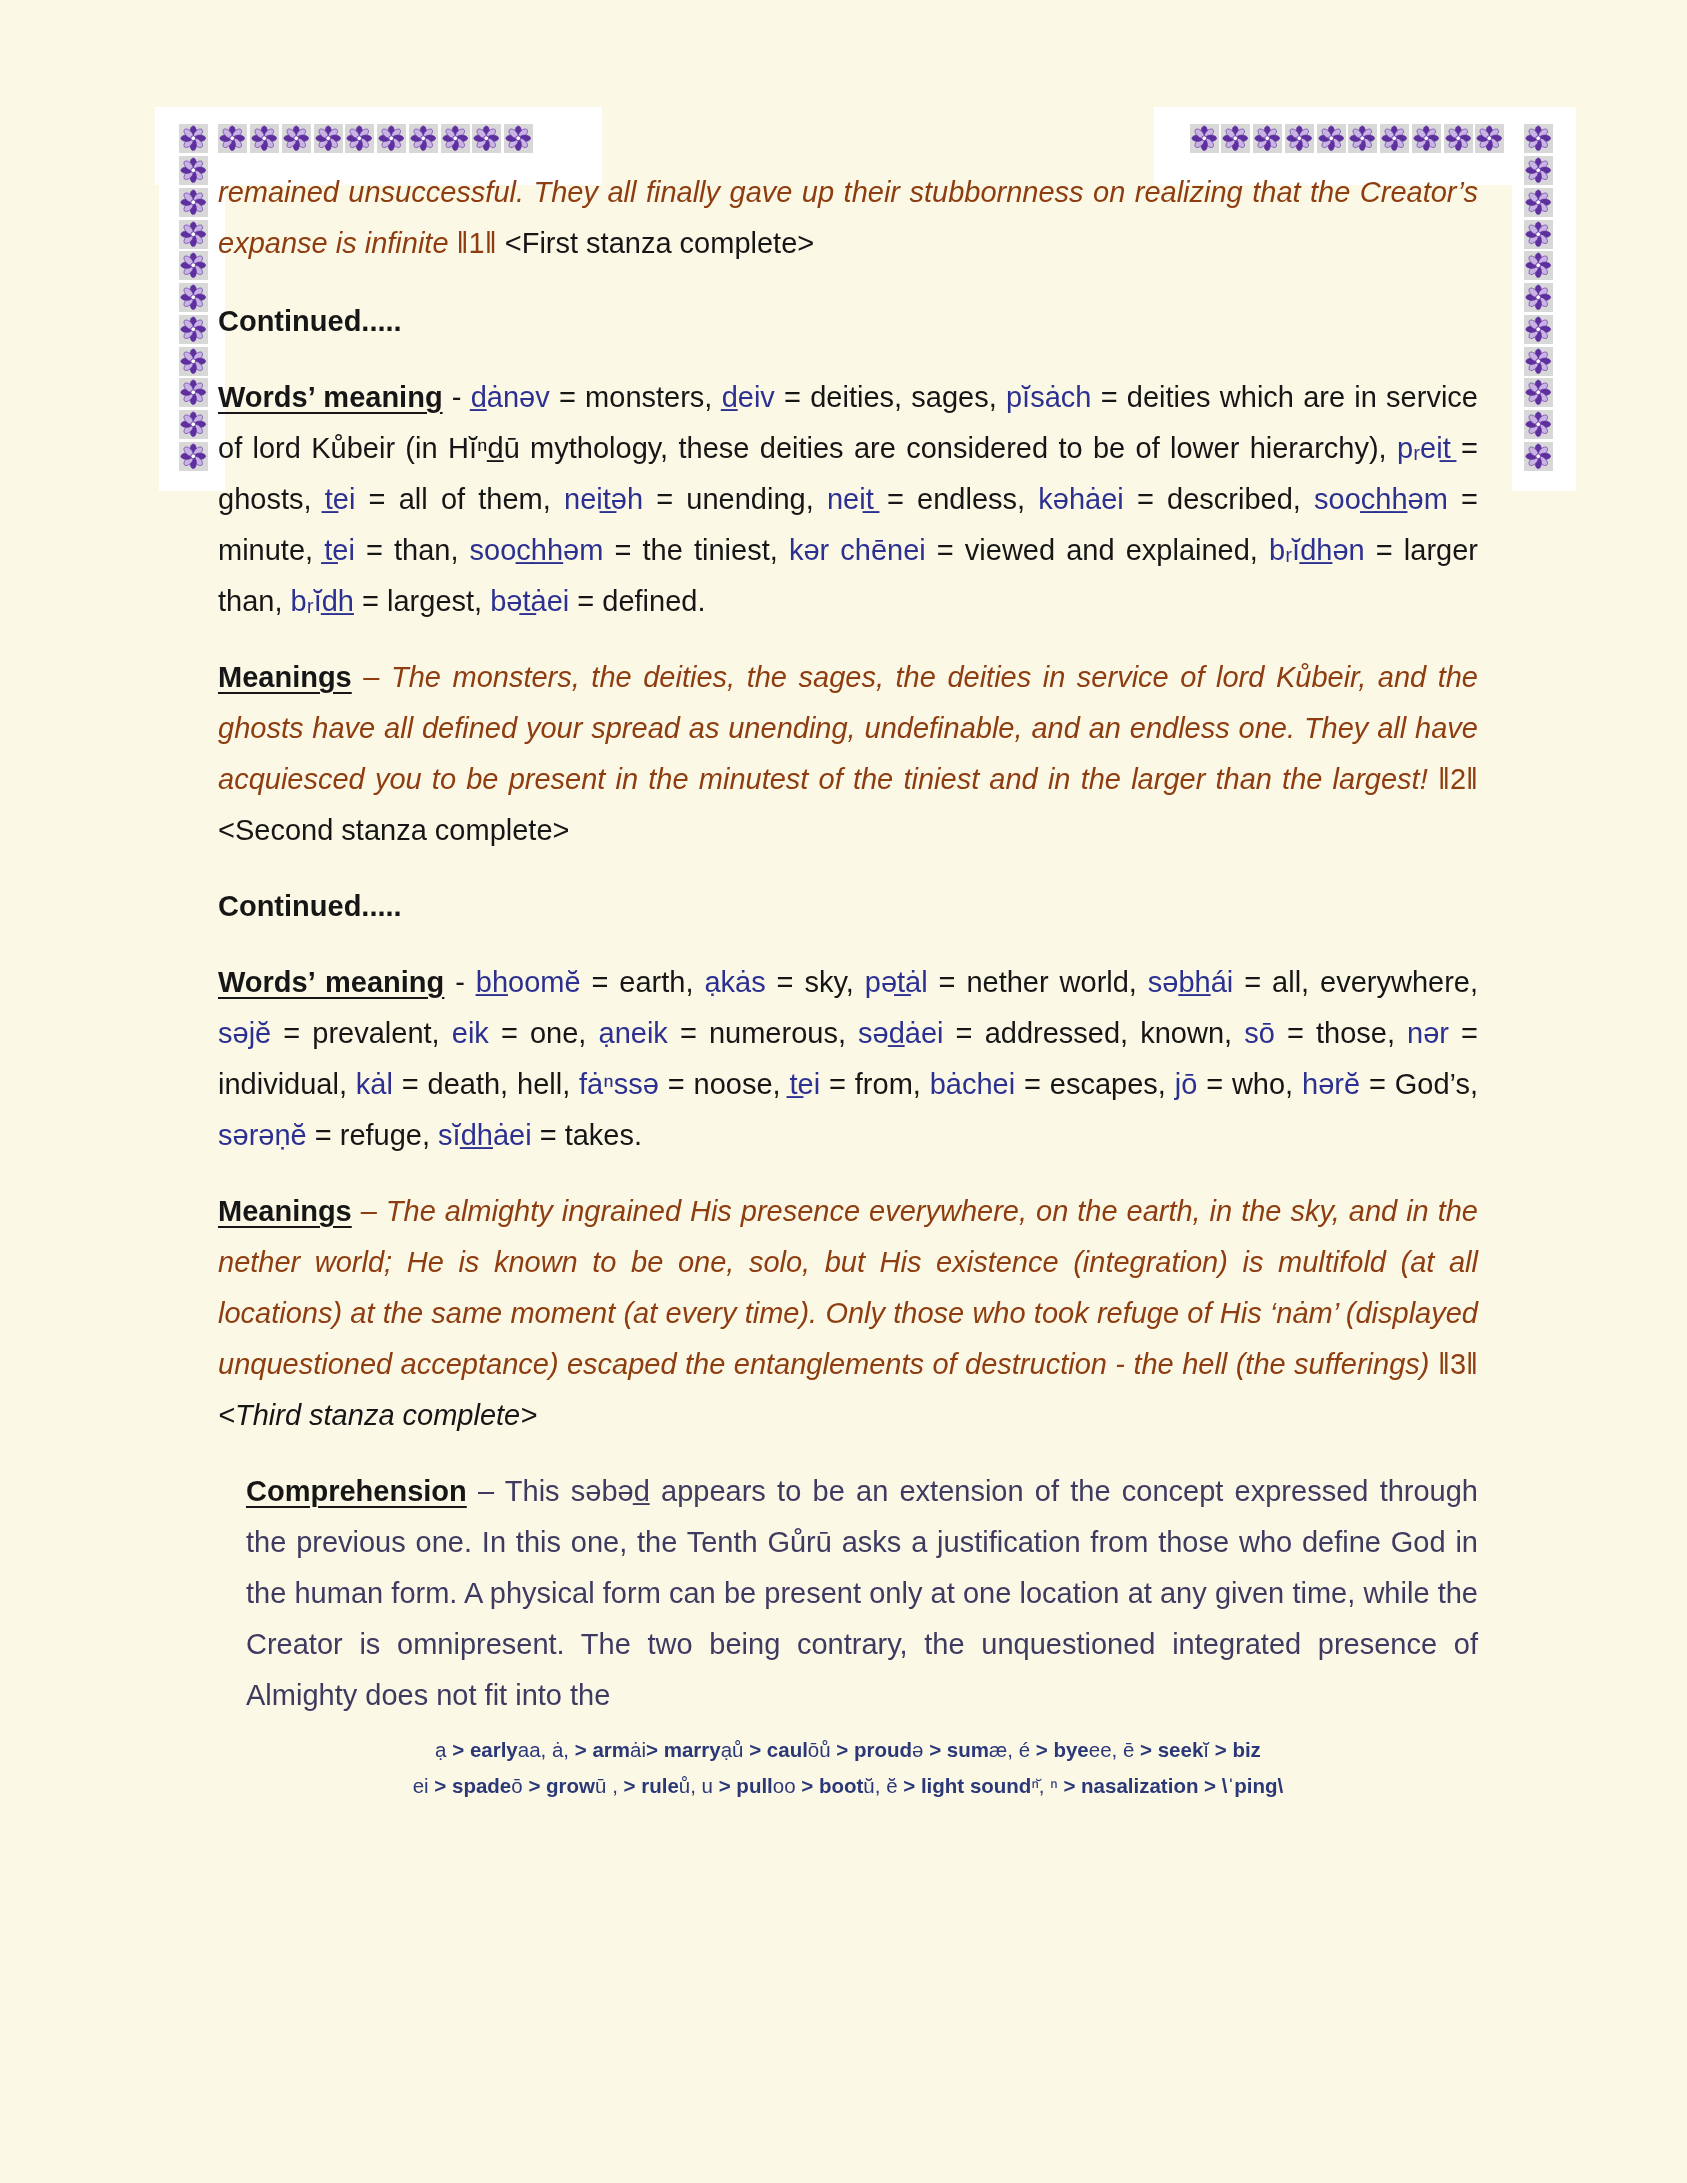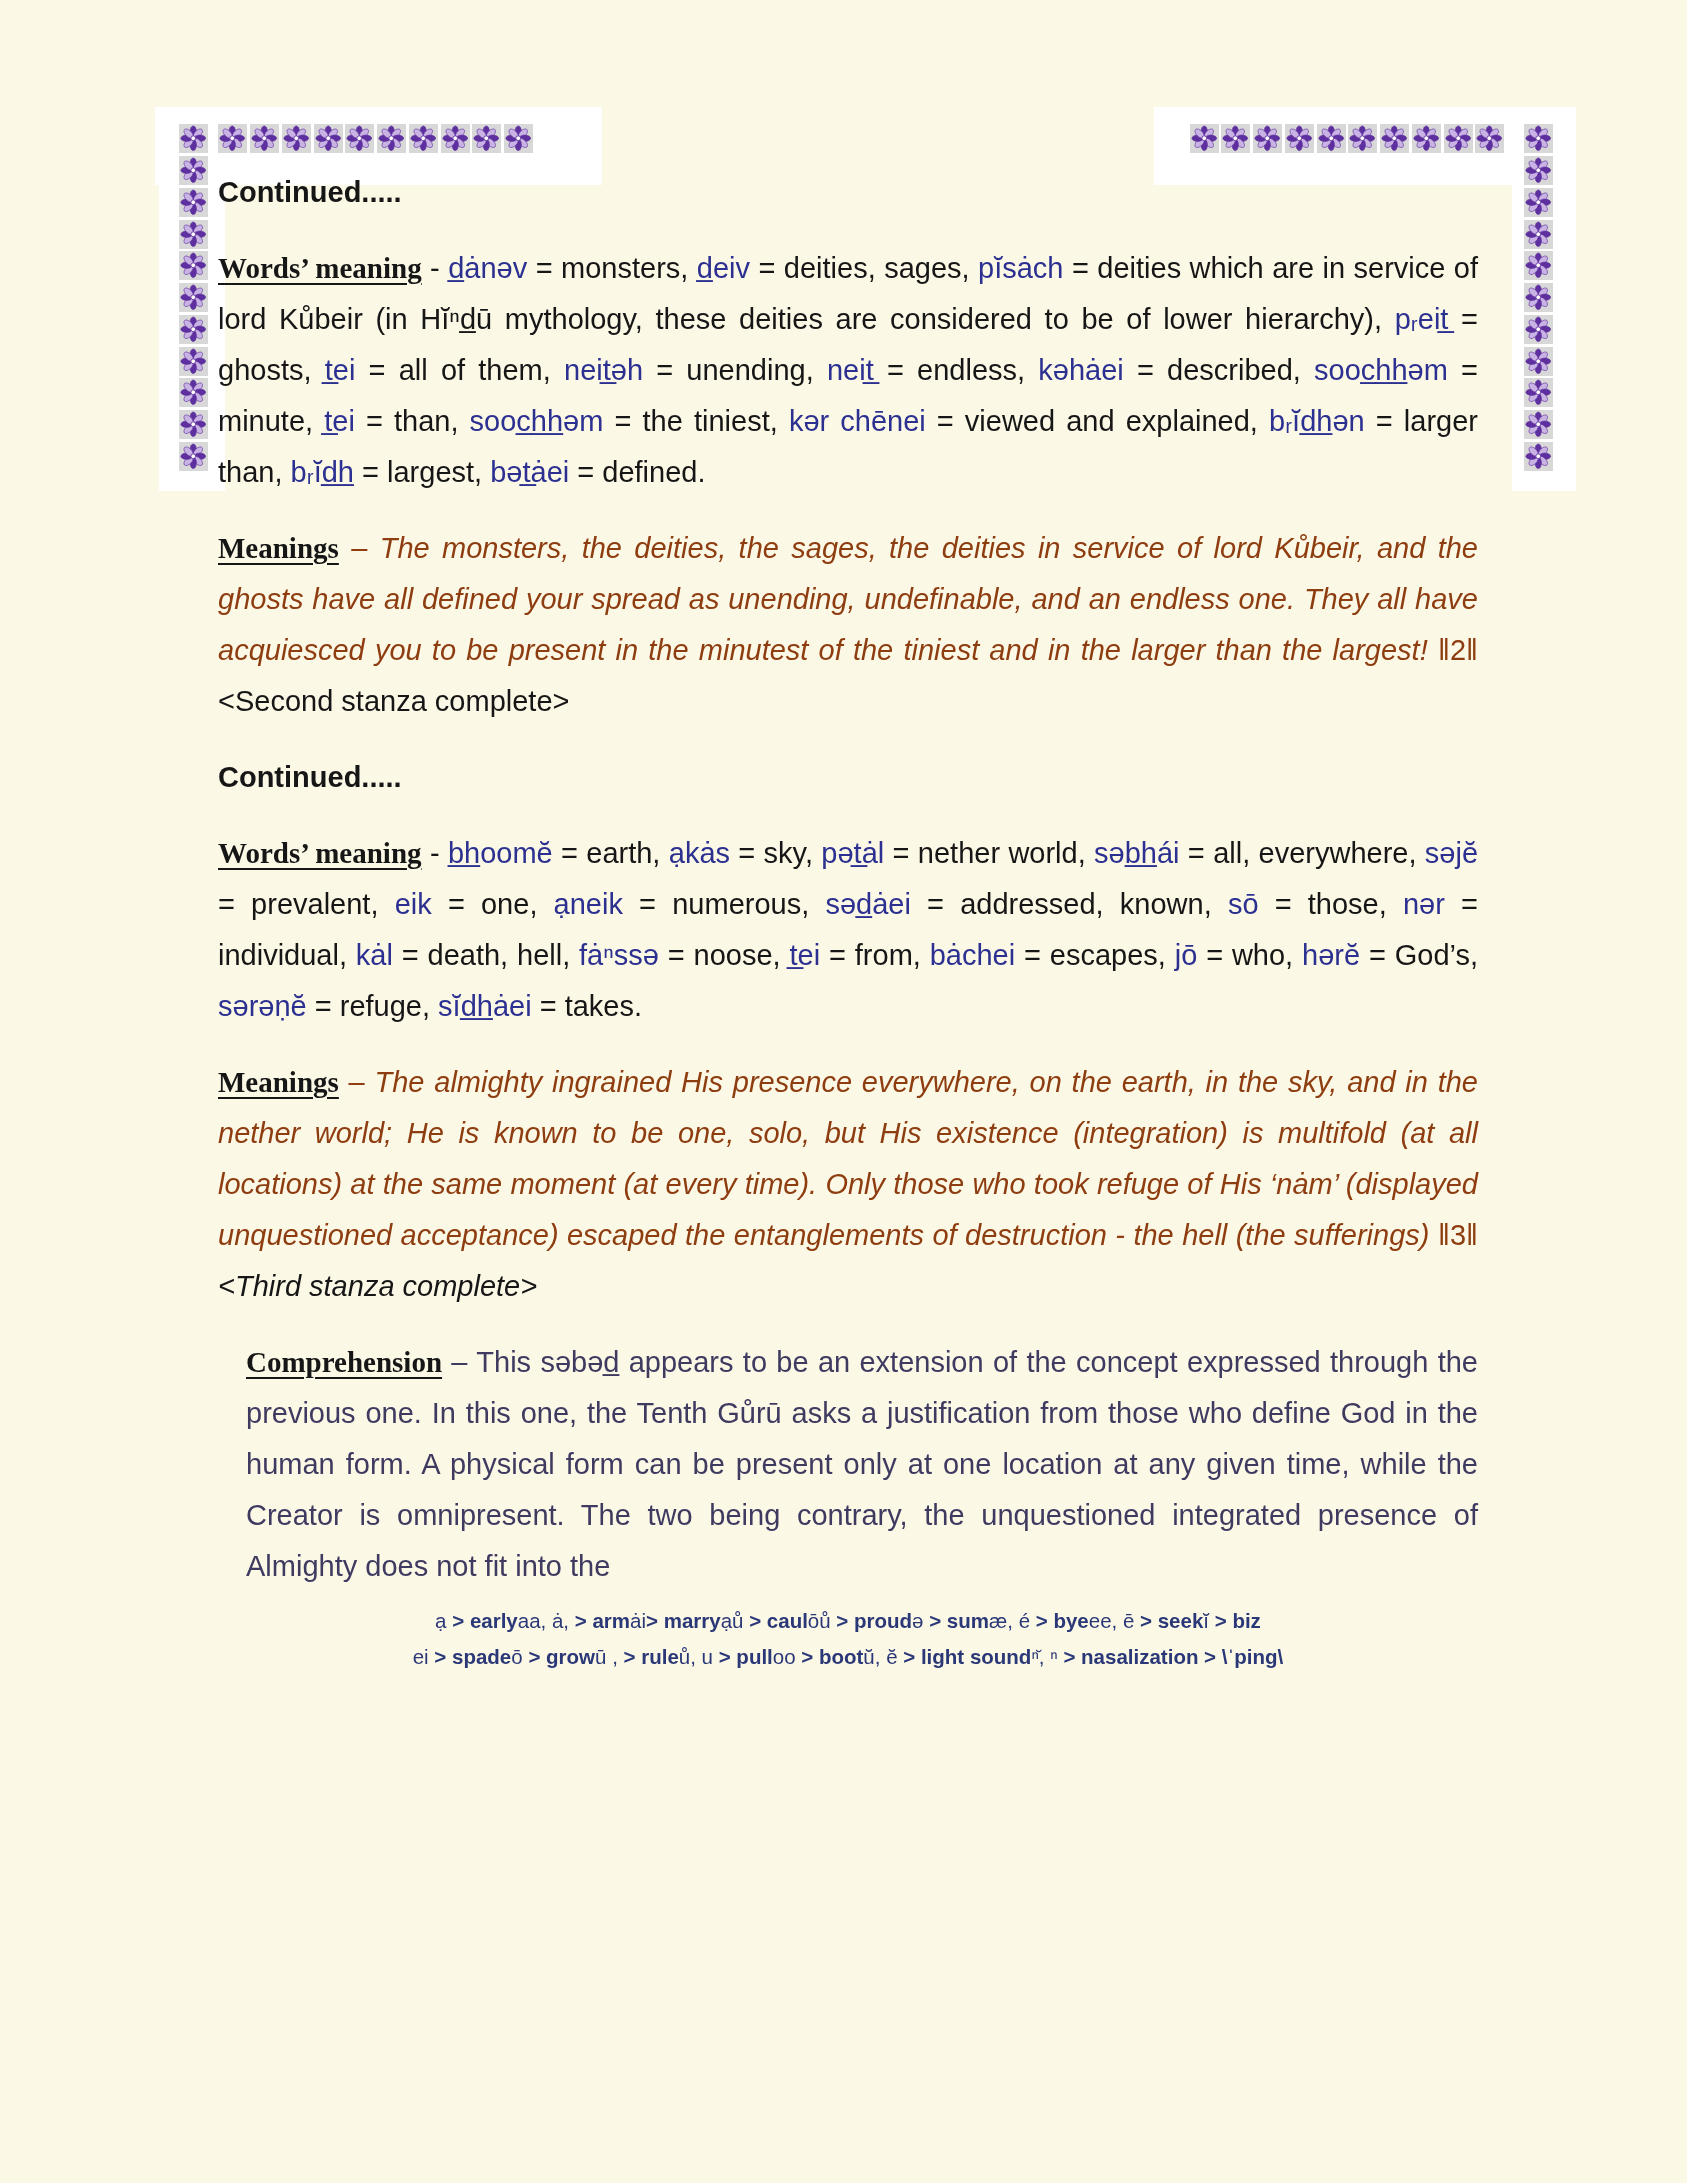--- a/index.html
+++ b/index.html
@@ -27,21 +27,21 @@
 
   .content{position:absolute;left:218px;top:167px;width:1260px;}
 
   .para{margin:0 0 25px 0;font-size:29px;line-height:51px;text-align:justify;
     color:var(--text-black);}
   .para.stanza{text-align:left;margin-bottom:29px;}
   .para.intro{margin-bottom:26.5px;}
   .para.comp{margin-bottom:17px;margin-left:28px;}
 
   .hd{font-weight:bold;color:var(--text-black);}
-  .hd.u{text-decoration:underline;text-decoration-thickness:2px;text-underline-offset:4.6px;font-family:Liberation Serif, serif;}
+  .hd.u{text-decoration:underline;text-decoration-thickness:2px;text-underline-offset:4.6px;}
 
   .s-bk{color:var(--text-black);}
   .s-bki{color:var(--text-black);font-style:italic;}
   .s-br{color:var(--brown);}
   .s-bri{color:var(--brown);font-style:italic;}
   .s-bl{color:var(--blue);}
   .s-pu{color:var(--purple-text);}
 
   .guide{margin-top:9.3px;font-size:20.5px;color:var(--guide-navy);}
   .guide-row{display:flex;justify-content:center;margin-bottom:12px;white-space:nowrap;}
@@ -602,20 +602,21 @@
           <ellipse cx="20" cy="10" rx="4.8" ry="8.6" fill="#c9b2e4" stroke="#5e2f9e" stroke-width="0.9" transform="rotate(225 20 20)"></ellipse>
           <ellipse cx="20" cy="10" rx="4.8" ry="8.6" fill="#5e2f9e" stroke="#5e2f9e" stroke-width="0.9" transform="rotate(270 20 20)"></ellipse>
           <ellipse cx="20" cy="10" rx="4.8" ry="8.6" fill="#c9b2e4" stroke="#5e2f9e" stroke-width="0.9" transform="rotate(315 20 20)"></ellipse>
           <circle cx="20" cy="20" r="3.6" fill="#ffffff" stroke="#5e2f9e" stroke-width="1.3"></circle>
         </svg>
       </div>
     </div>
 
 
   <div class="content">
+    <p class="para intro"><span class="s-bri">remained unsuccessful. They all finally gave up their stubbornness on realizing that the Creator’s expanse is infinite </span><span class="s-br">ǁ1ǁ </span><span class="s-bk">&lt;First stanza complete&gt;</span></p>
     <p class="para"><span class="hd">Continued.....</span></p>
     <p class="para"><span class="hd u">Words’ meaning</span><span class="s-bk"> - </span><span class="s-bl">d̲ȧnəv</span><span class="s-bk"> = monsters, </span><span class="s-bl">d̲eiv</span><span class="s-bk"> = deities, sages, </span><span class="s-bl">pĭsȧch</span><span class="s-bk"> = deities which are in service of lord Kůbeir (in Hĭⁿd̲ū mythology, these deities are considered to be of lower hierarchy), </span><span class="s-bl">pᵣeit̲</span><span class="s-bk"> = ghosts, </span><span class="s-bl">t̲ei</span><span class="s-bk"> = all of them, </span><span class="s-bl">neit̲əh</span><span class="s-bk"> = unending, </span><span class="s-bl">neit̲</span><span class="s-bk"> = endless, </span><span class="s-bl">kəhȧei</span><span class="s-bk"> = described, </span><span class="s-bl">sooc̲h̲h̲əm</span><span class="s-bk"> = minute, </span><span class="s-bl">t̲ei</span><span class="s-bk"> = than, </span><span class="s-bl">sooc̲h̲h̲əm</span><span class="s-bk"> =  the tiniest, </span><span class="s-bl">kər chēnei</span><span class="s-bk"> = viewed and explained, </span><span class="s-bl">bᵣĭd̲h̲ən</span><span class="s-bk"> = larger than, </span><span class="s-bl">bᵣĭd̲h̲</span><span class="s-bk"> = largest, </span><span class="s-bl">bət̲ȧei</span><span class="s-bk"> = defined.</span></p>
     <p class="para"><span class="hd u">Meanings</span><span class="s-br"> – </span><span class="s-bri">The monsters, the deities, the sages, the deities in service of lord Kůbeir, and the ghosts have all defined your spread as  unending, undefinable, and an endless one. They all have acquiesced you to be present in the minutest of the tiniest and in the larger than the largest! </span><span class="s-br">ǁ2ǁ </span><span class="s-bk">&lt;Second stanza complete&gt;</span></p>
     <p class="para"><span class="hd">Continued.....</span></p>
     <p class="para"><span class="hd u">Words’ meaning</span><span class="s-bk"> - </span><span class="s-bl">b̲h̲oomĕ</span><span class="s-bk"> = earth, </span><span class="s-bl">ạkȧs</span><span class="s-bk"> = sky, </span><span class="s-bl">pət̲ȧl</span><span class="s-bk"> = nether world,  </span><span class="s-bl">səb̲h̲ái</span><span class="s-bk"> = all, everywhere, </span><span class="s-bl">səjĕ</span><span class="s-bk"> = prevalent, </span><span class="s-bl">eik</span><span class="s-bk"> = one, </span><span class="s-bl">ạneik</span><span class="s-bk"> = numerous, </span><span class="s-bl">səd̲ȧei</span><span class="s-bk"> = addressed, known, </span><span class="s-bl">sō</span><span class="s-bk"> = those, </span><span class="s-bl">nər</span><span class="s-bk"> = individual, </span><span class="s-bl">kȧl</span><span class="s-bk"> = death, hell, </span><span class="s-bl">fȧⁿssə</span><span class="s-bk"> = noose, </span><span class="s-bl">t̲ei</span><span class="s-bk"> = from, </span><span class="s-bl">bȧchei</span><span class="s-bk"> = escapes, </span><span class="s-bl">jō</span><span class="s-bk"> = who, </span><span class="s-bl">hərĕ</span><span class="s-bk"> = God’s,  </span><span class="s-bl">sərəṇĕ</span><span class="s-bk"> = refuge, </span><span class="s-bl">sĭd̲h̲ȧei</span><span class="s-bk"> = takes.</span></p>
     <p class="para"><span class="hd u">Meanings</span><span class="s-br"> – </span><span class="s-bri">The almighty ingrained His presence everywhere, on the earth, in the sky, and in the nether world; He is known to be one, solo, but His existence (integration) is multifold (at all locations) at the same moment (at every time). Only those who took refuge of His ‘nȧm’ (displayed unquestioned acceptance) escaped the entanglements of destruction - the hell (the sufferings) </span><span class="s-br">ǁ3ǁ </span><span class="s-bki">&lt;Third stanza complete&gt;</span></p>
     <p class="para comp"><span class="hd u">Comprehension</span><span class="s-pu"> – </span><span class="s-pu">This səbəd̲ appears to be an extension of the concept expressed through the previous one. In this one, the Tenth Gůrū asks a justification from those who define God in the human form. A physical form can be present only at one location at any given time, while the Creator is omnipresent. The two being contrary, the unquestioned integrated presence of Almighty does not fit into the</span></p>
     <div class="guide" id="guide">
         <div class="guide-row">
           <span class="guide-item"><span class="sym">ạ </span><span class="rest">&gt; early</span></span>

